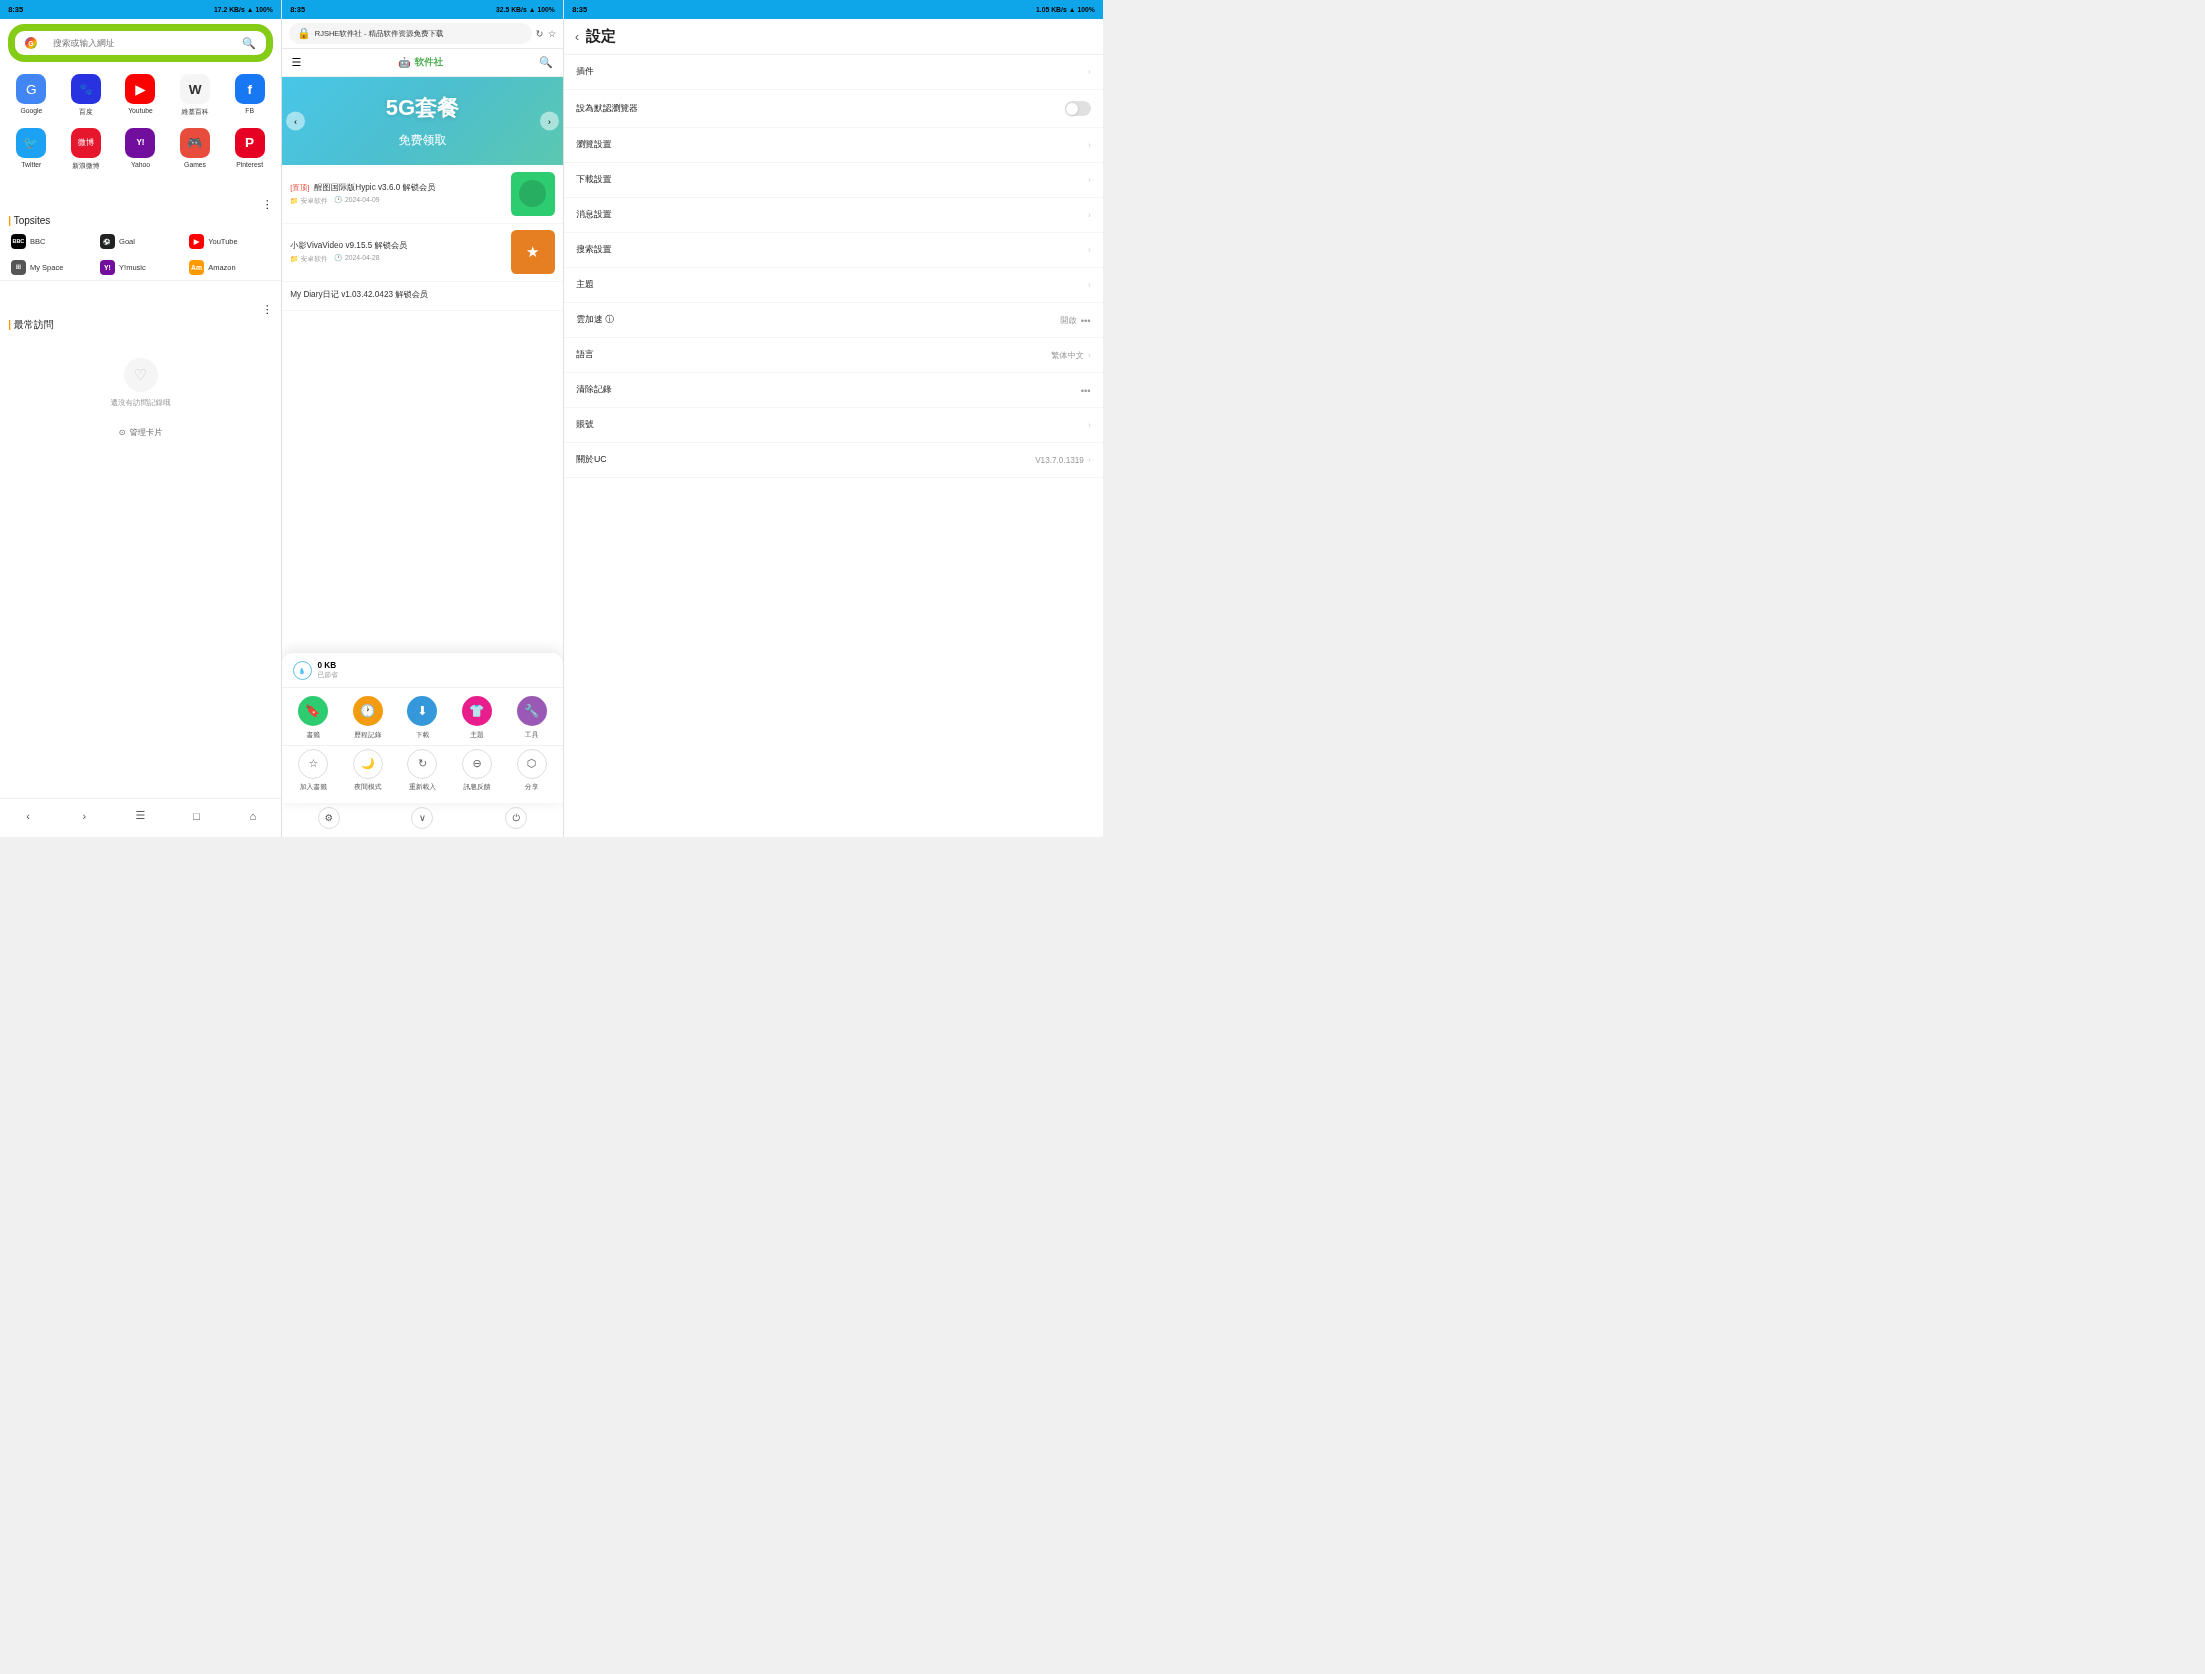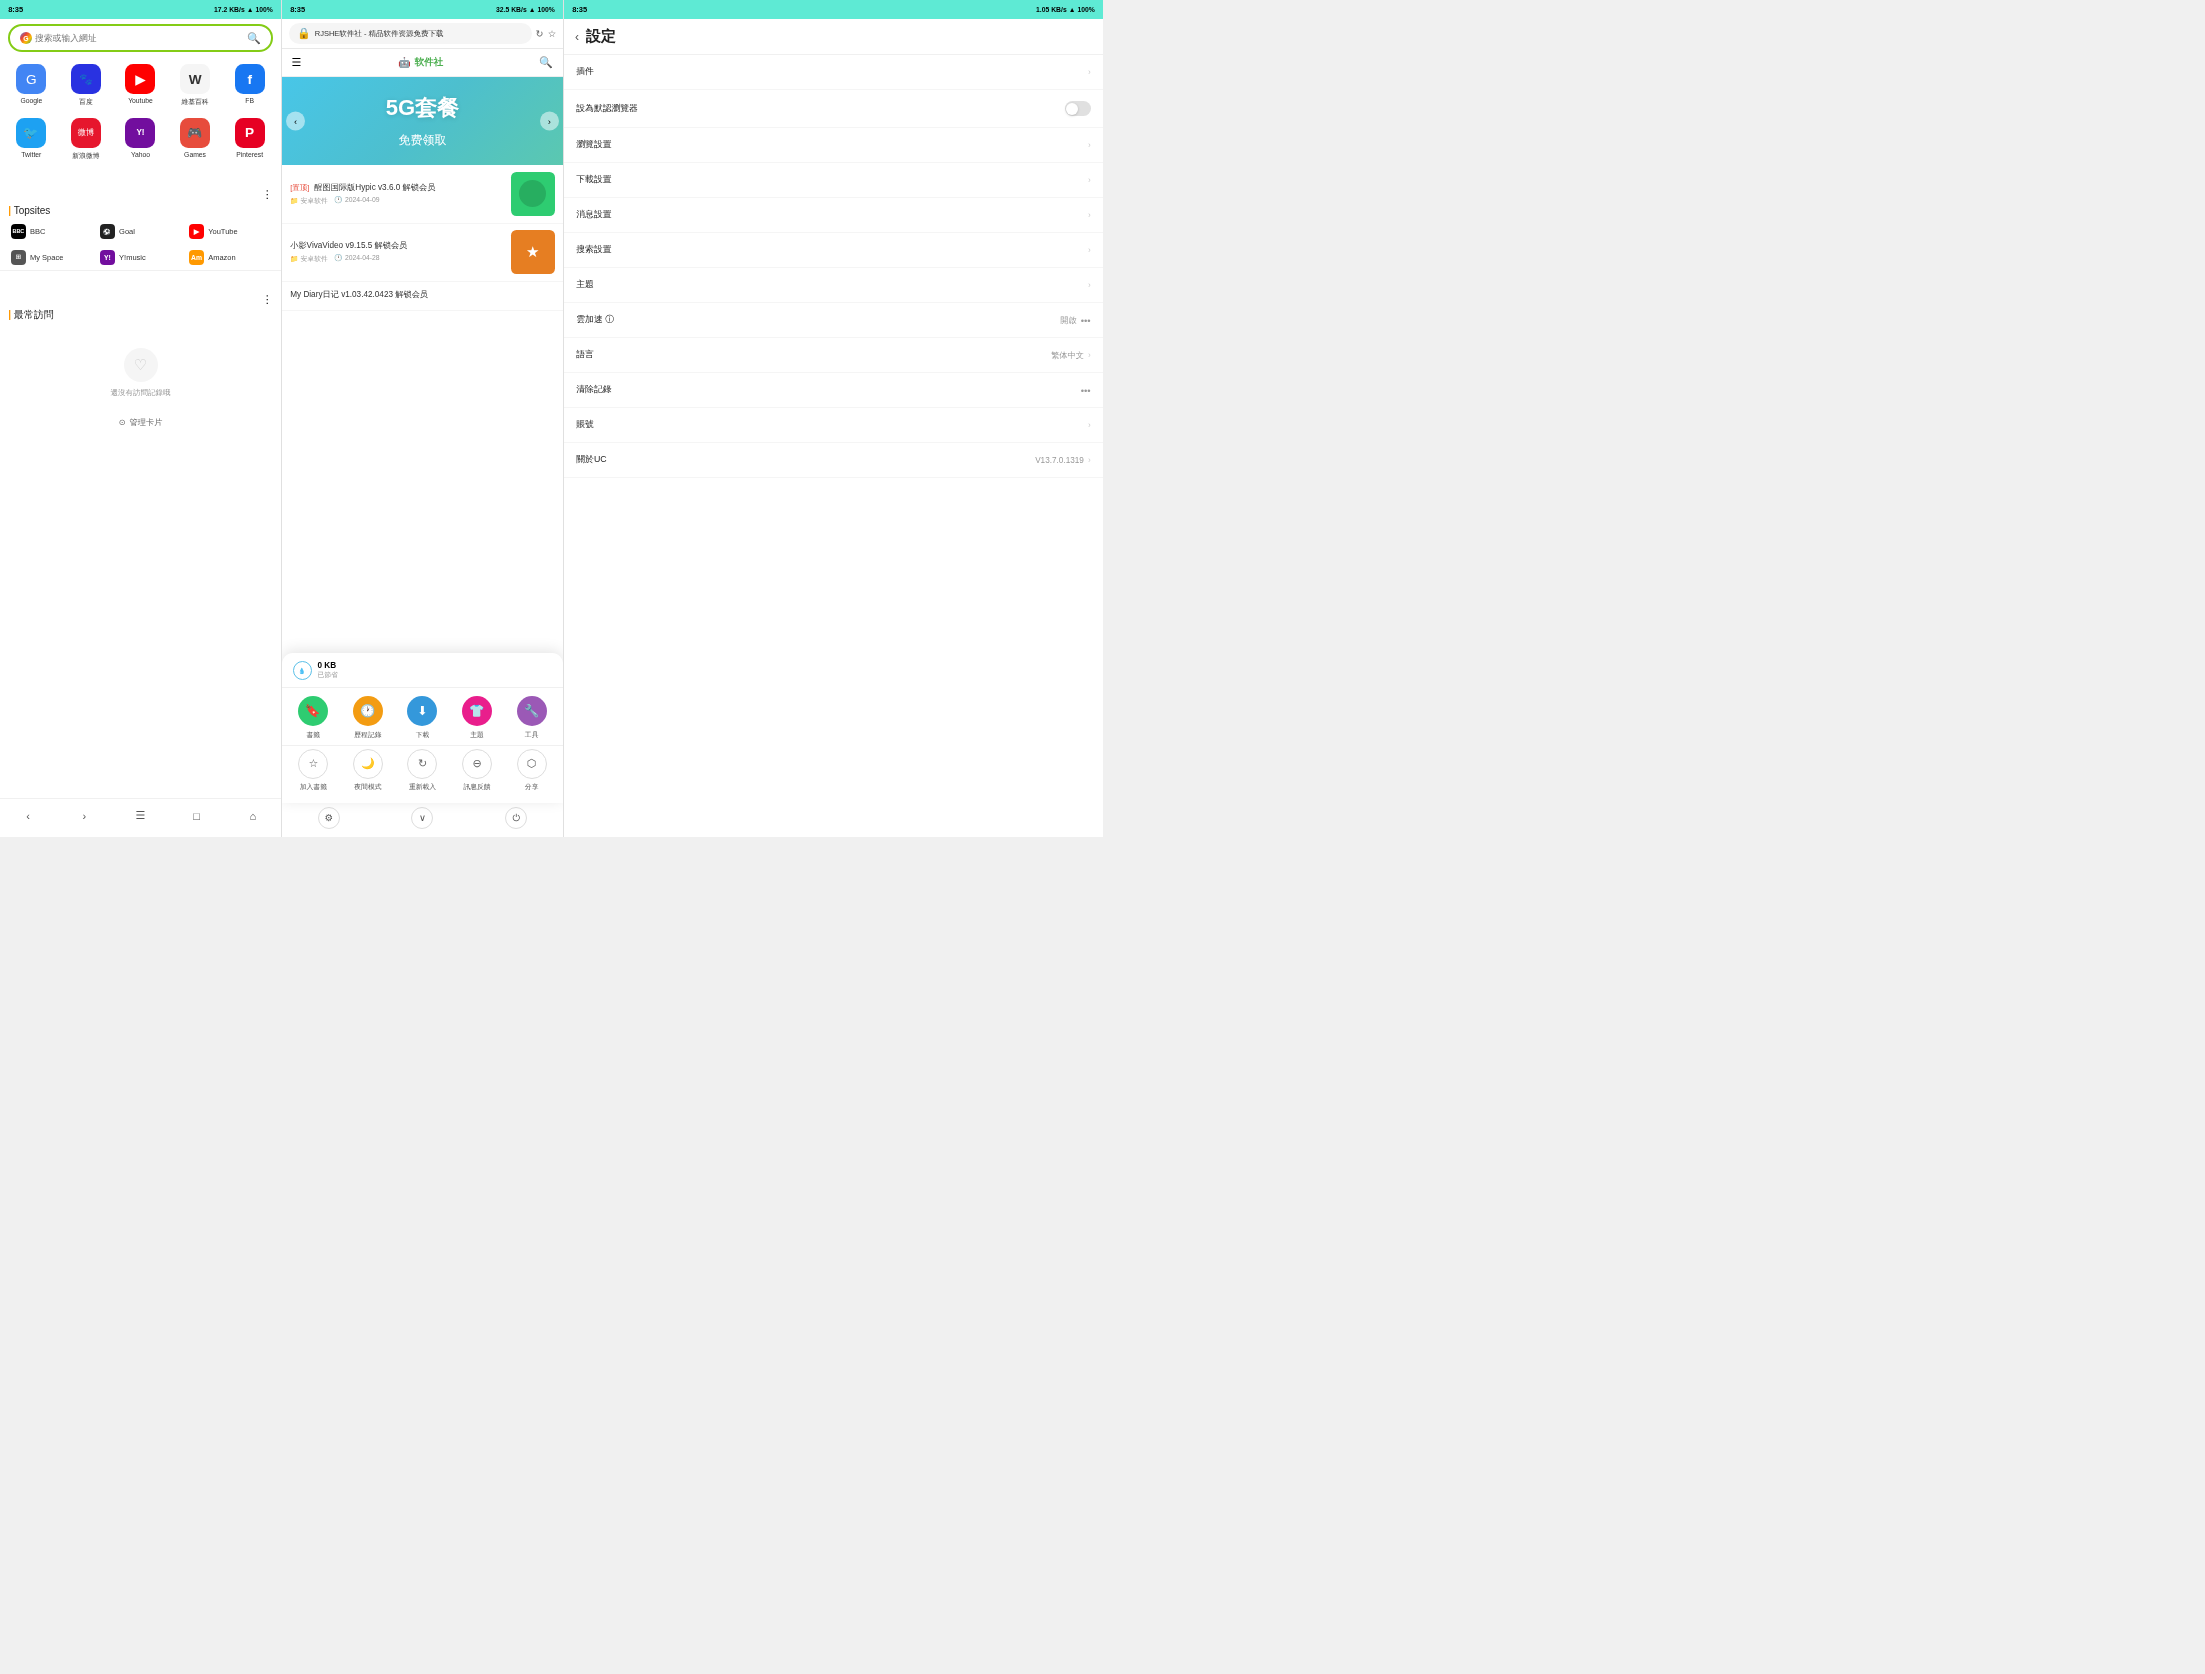--- a/index.html
+++ b/index.html
@@ -36,43 +36,43 @@
     .panel-right {
       flex: 1;
     }
 
     
     .status-bar {
       display: flex;
       justify-content: space-between;
       align-items: center;
       padding: 4.1px 8.2px;
-      background: #5eead4;
+      background: #0ea5e9;
       font-size: 7.5px;
       font-weight: bold;
       color: #000;
       min-height: 19px;
     }
 
     .status-icons {
       display: flex;
       align-items: center;
       gap: 2px;
       font-size: 6.8px;
     }
 
     
     .search-bar {
       margin: 5.4px 8.2px;
       display: flex;
       align-items: center;
-      border: 2px solid #84cc16;
+      border: 7px solid #84cc16;
       border-radius: 16.3px;
       padding: 5.4px 9.5px;
-      gap: 3px;
+      gap: 16px;
     }
 
     .search-bar .g-logo {
       width: 12.3px;
       height: 12.3px;
       border-radius: 50%;
       display: flex;
       align-items: center;
       justify-content: center;
       font-size: 6.8px;

